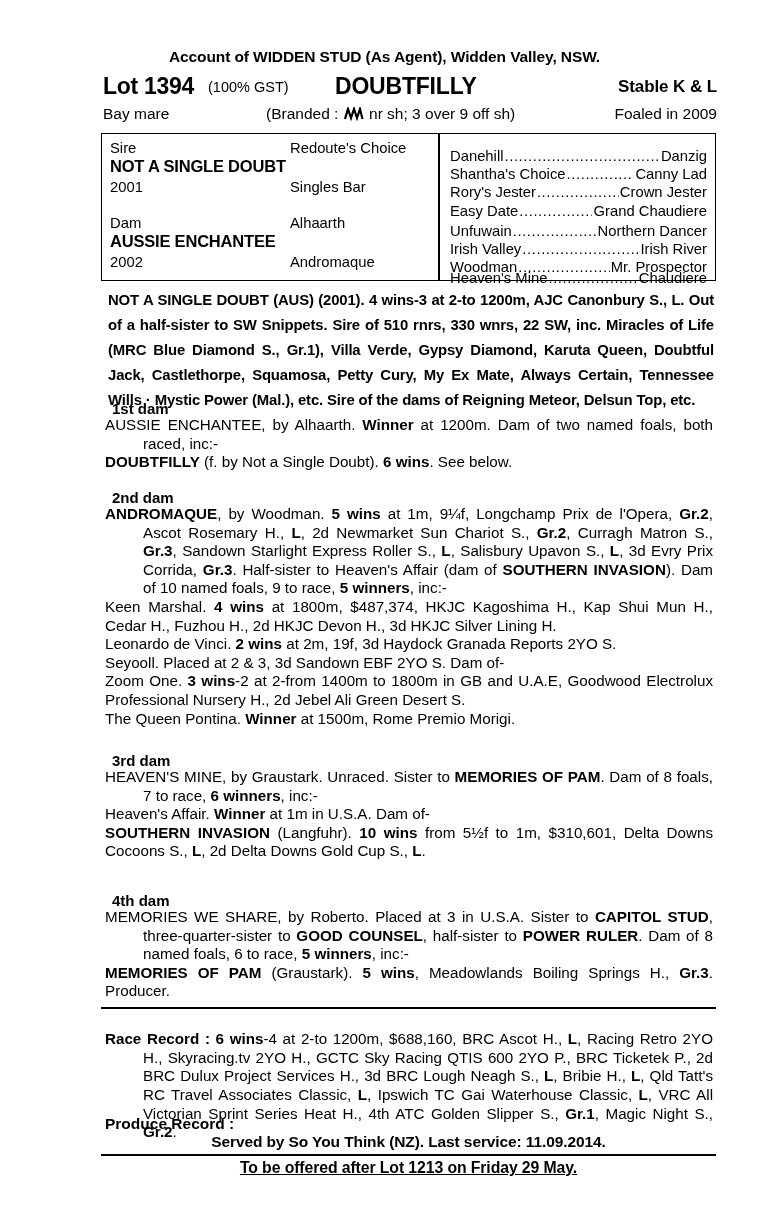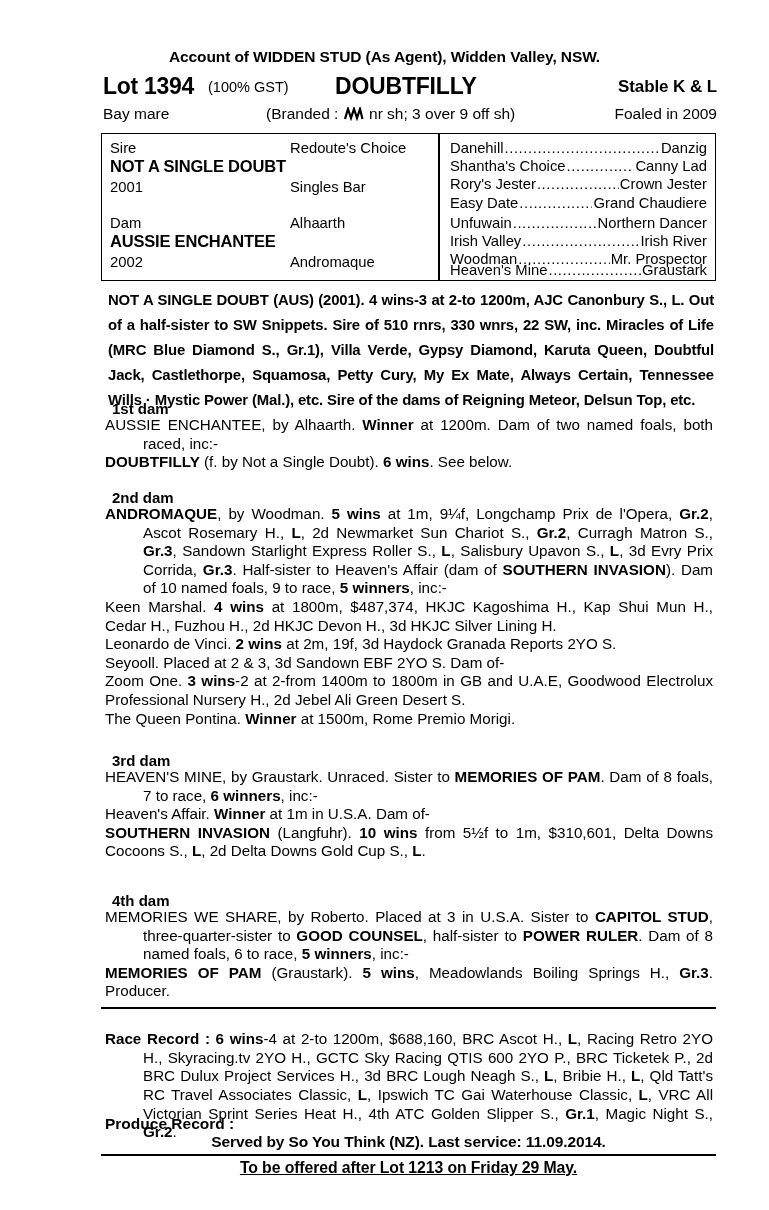--- a/index.html
+++ b/index.html
@@ -139,20 +139,21 @@
 
   .pr-row {
     position: absolute;
     left: 10px;
     right: 8px;
     height: 18px;
     font-size: 14.8px;
     white-space: nowrap;
     display: flex;
     align-items: baseline;
+    margin-top: 8px;
   }
   .pr-row .nm { flex: 0 0 auto; }
   .pr-row .dots {
     flex: 1 1 auto;
     overflow: hidden;
     white-space: nowrap;
     letter-spacing: 0.6px;
     margin: 0 1px;
   }
   .pr-row .gp { flex: 0 0 auto; }
@@ -332,21 +333,21 @@
           <span class="gp">Irish River</span>
         </div>
         <div class="pr-row" style="top: 117px;">
           <span class="nm">Woodman</span>
           <span class="dots">................................................................................</span>
           <span class="gp">Mr. Prospector</span>
         </div>
         <div class="pr-row" style="top: 128px;">
           <span class="nm">Heaven's Mine</span>
           <span class="dots">................................................................................</span>
-          <span class="gp">Graustark</span>
+          <span class="gp">Chaudiere</span>
         </div>
       </div>
   </div>
 
   <div class="sire-para">NOT A SINGLE DOUBT (AUS) (2001). 4 wins-3 at 2-to 1200m, AJC Canonbury S., L. Out of a half-sister to SW Snippets. Sire of 510 rnrs, 330 wnrs, 22 SW, inc. Miracles of Life (MRC Blue Diamond S., Gr.1), Villa Verde, Gypsy Diamond, Karuta Queen, Doubtful Jack, Castlethorpe, Squamosa, Petty Cury, My Ex Mate, Always Certain, Tennessee Wills · Mystic Power (Mal.), etc. Sire of the dams of Reigning Meteor, Delsun Top, etc.</div>
 
   <div id="dam-sections">
       <div class="sec-title" style="top: 400px;">1st dam</div>
       <div class="blk" style="top: 416px;">
         <p class="ind0 hang">AUSSIE ENCHANTEE, by Alhaarth. <b>Winner</b> at 1200m. Dam of two named foals, both raced, inc:-</p>

